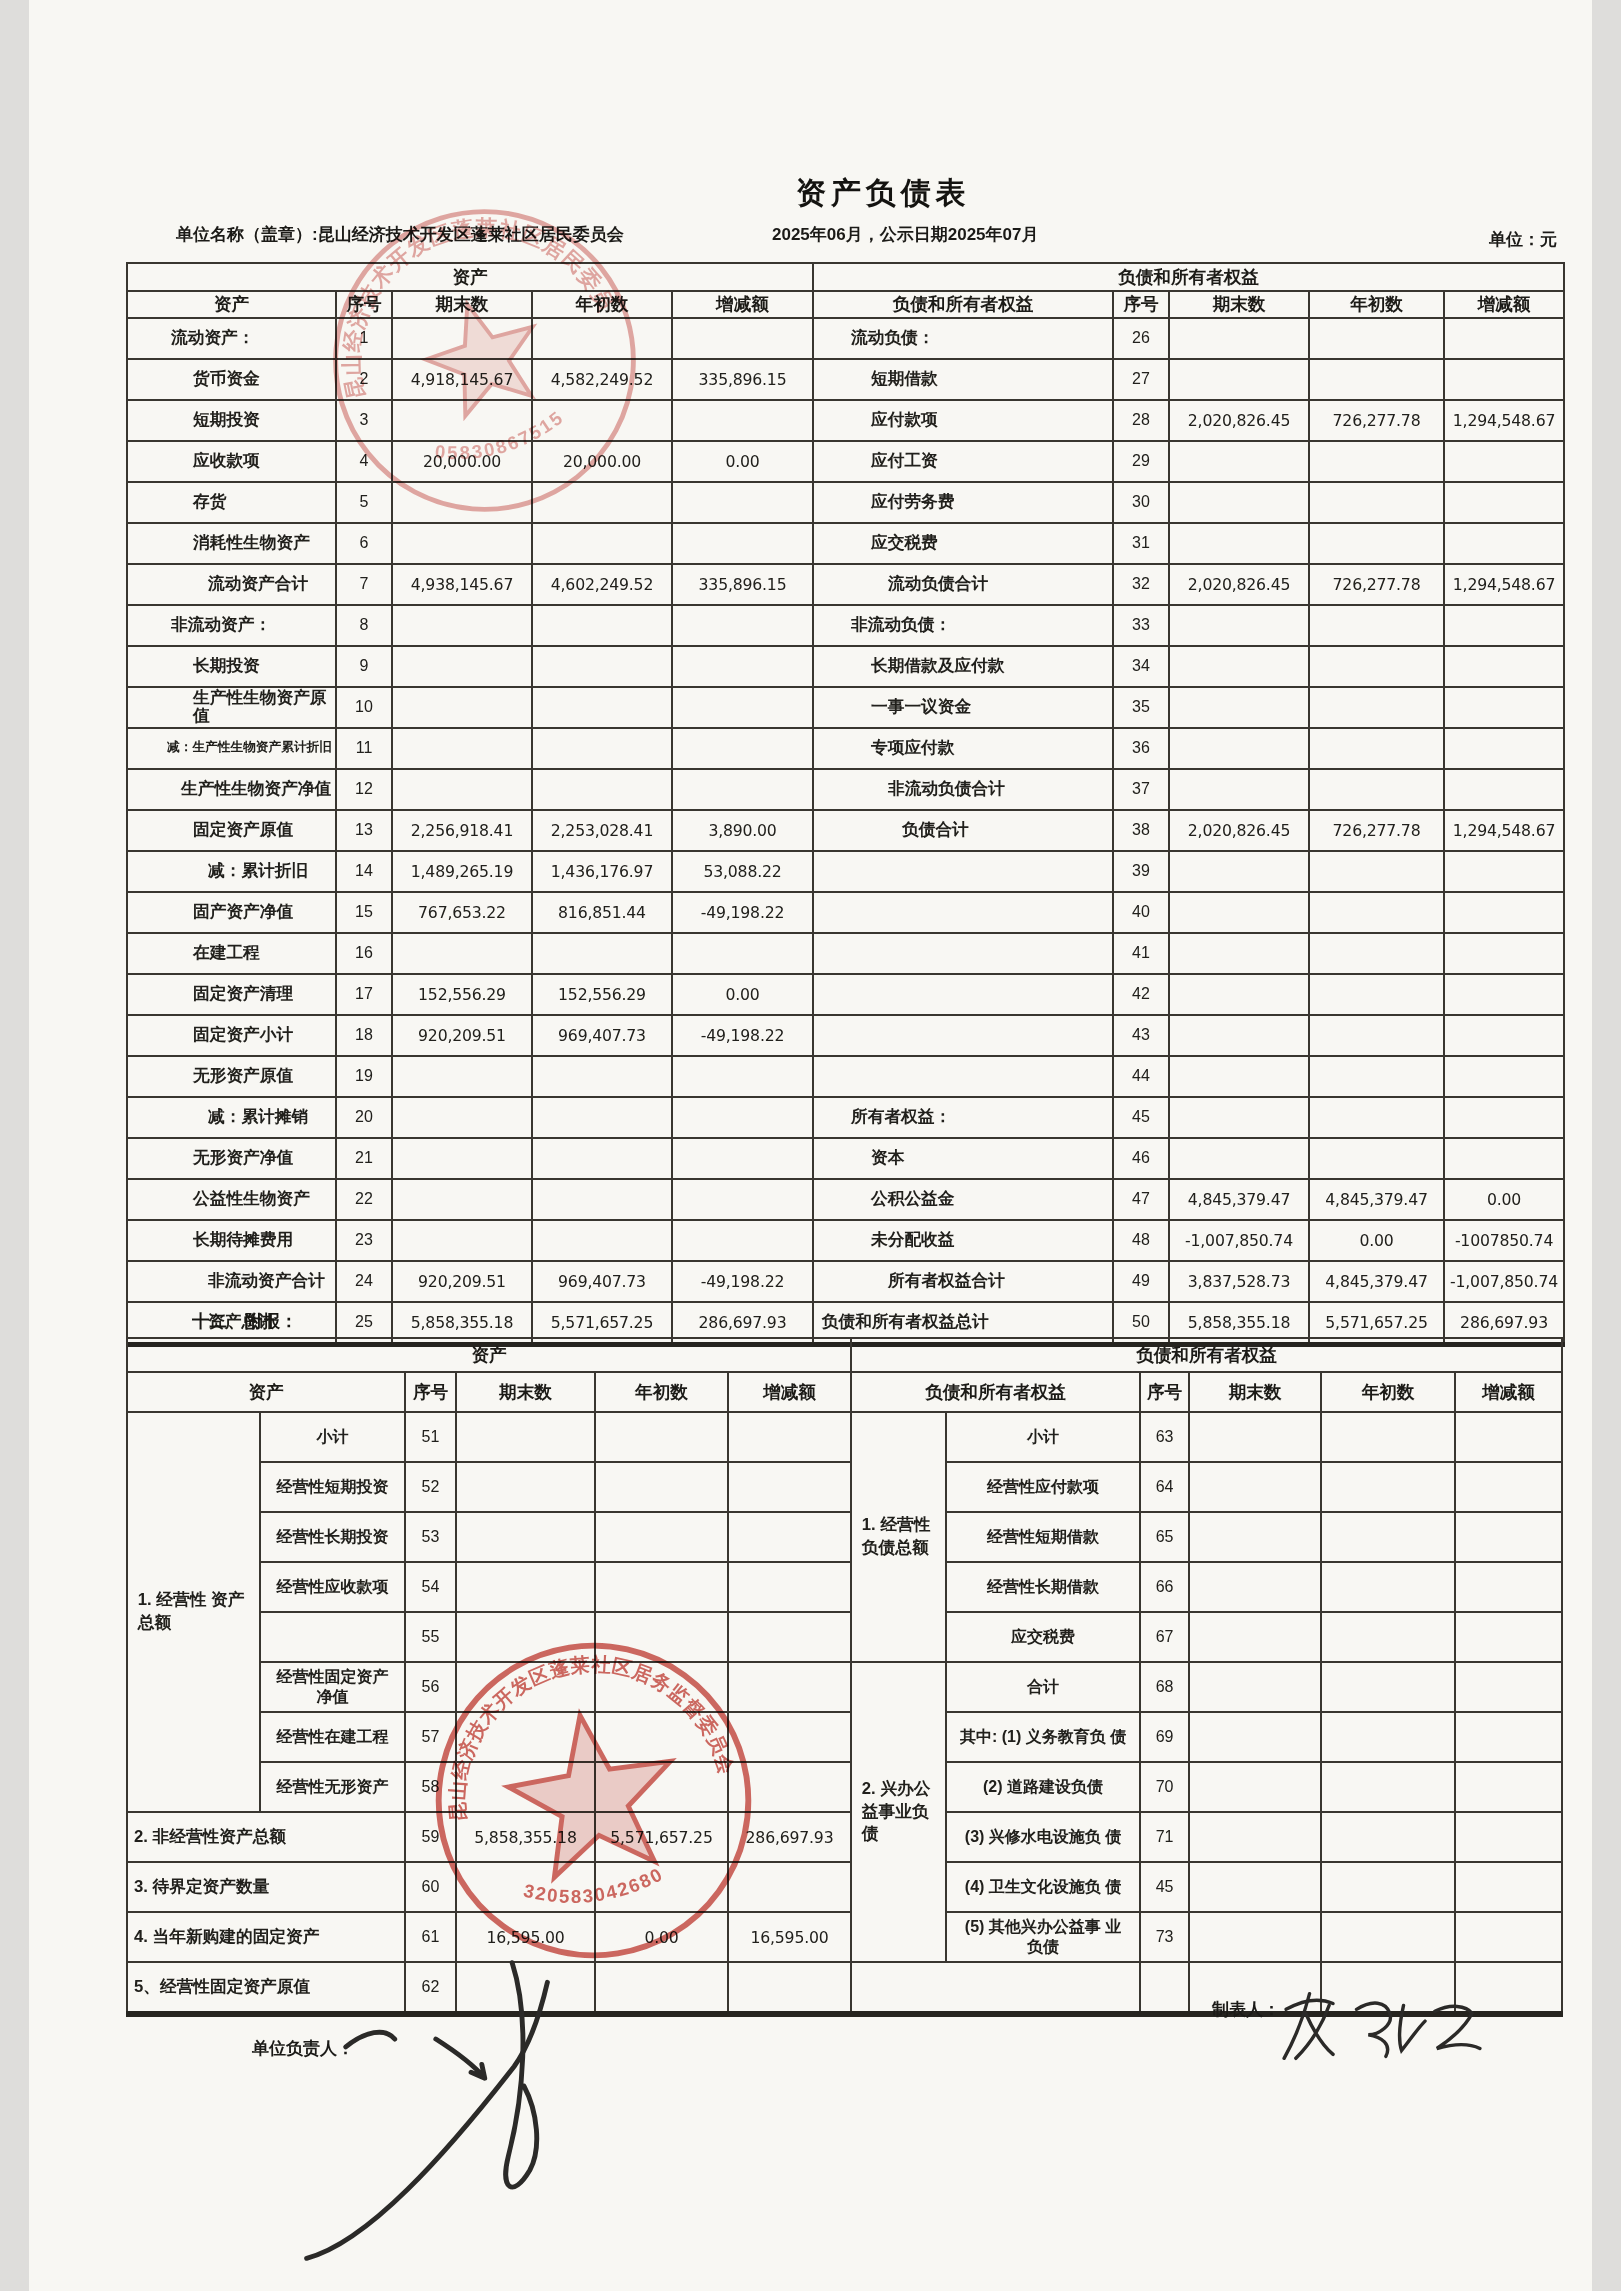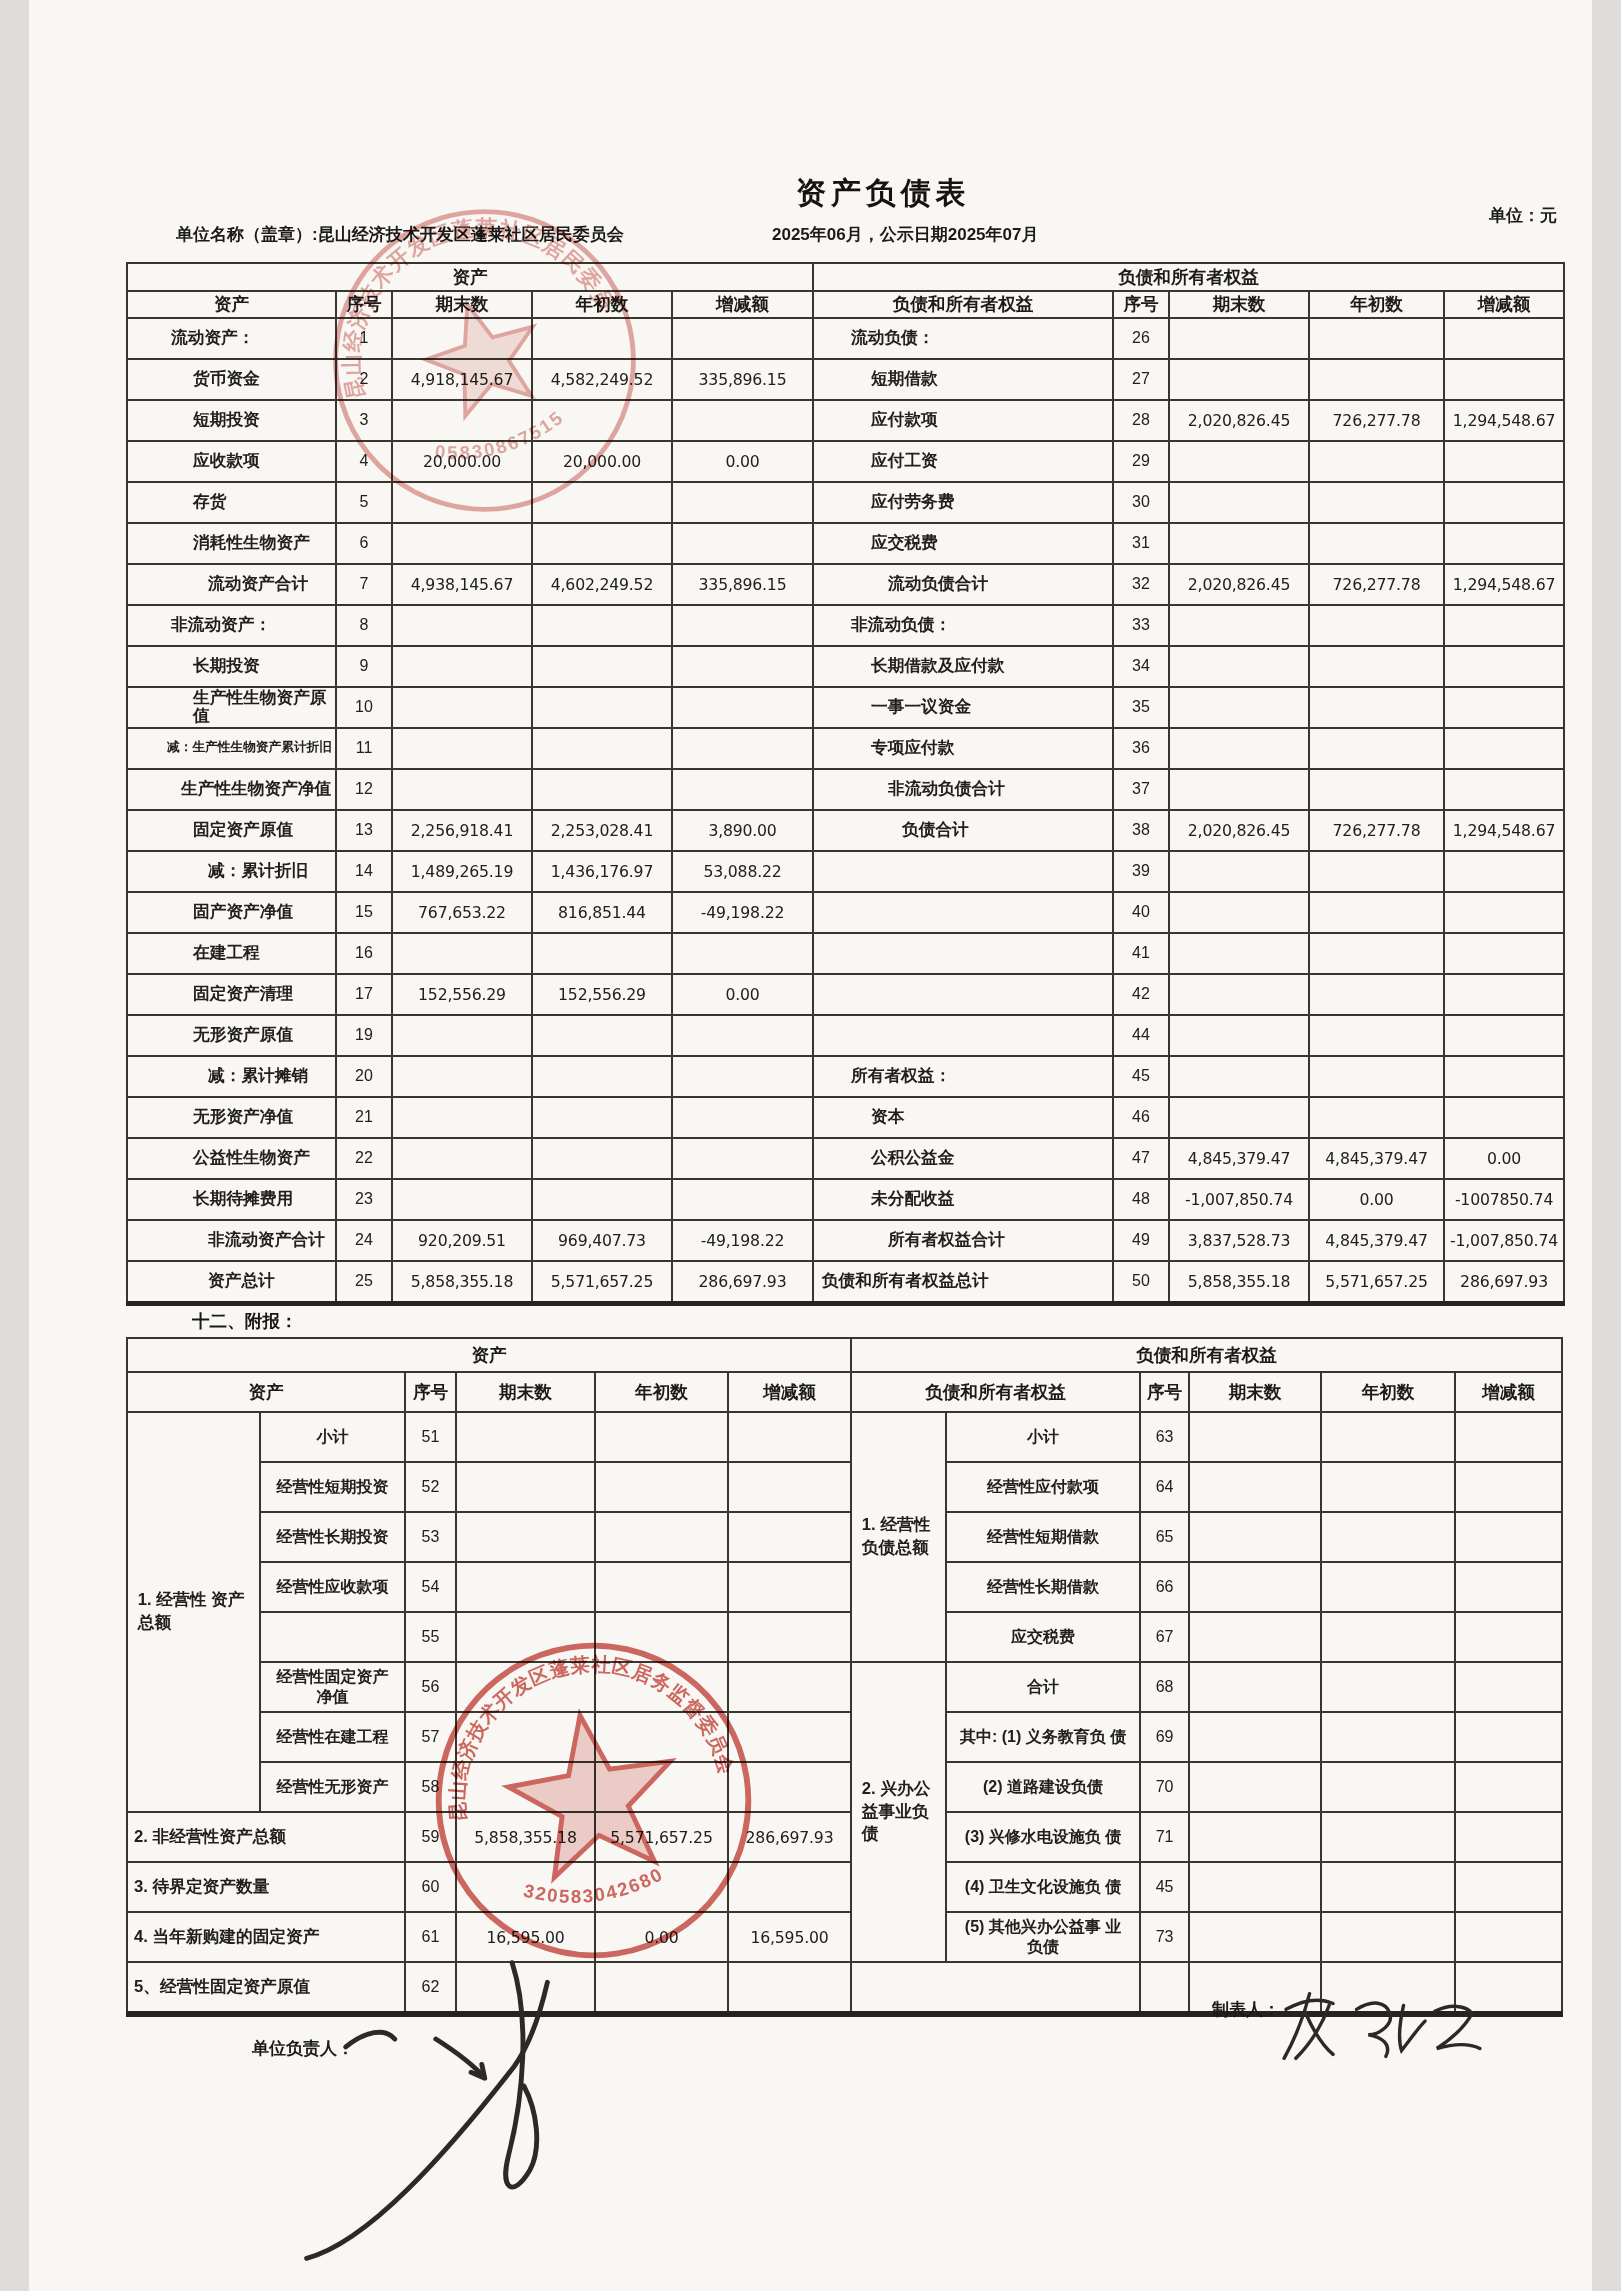--- a/index.html
+++ b/index.html
@@ -12,21 +12,21 @@
     color:#21201c;
     overflow:hidden;
   }
   .title{
     position:absolute;left:767px;top:173px;
     font-size:30px;font-weight:700;letter-spacing:4.9px;color:#141310;
   }
   .meta{position:absolute;font-size:17px;font-weight:600;color:#1b1a17;white-space:nowrap;}
   .unit-name{left:147px;top:223px;}
   .period{left:743px;top:223px;}
-  .unit-yuan{left:1460px;top:204px;}
+  .unit-yuan{left:1460px;top:228px;}
   .appendix-label{position:absolute;left:163px;top:1309px;font-size:17.6px;font-weight:700;color:#181713;}
 
   table{border-collapse:collapse;table-layout:fixed;position:absolute;background:transparent;}
   #main-table{left:97px;top:262px;width:1437px;border:2.9px solid #26241f;border-bottom-width:5.9px;}
   #appendix-table{left:97px;top:1337px;width:1437px;border:2.9px solid #26241f;border-bottom-width:6.9px;}
   td,th{border:2px solid #393630;padding:0 2px;overflow:hidden;}
   th{font-size:17.6px;font-weight:700;color:#1c1b17;}
   .h1{height:28px;}
   .h2{height:26.5px;}
   #main-table td{height:39px;}
@@ -298,20 +298,32 @@
           <td class="num">152,556.29</td>
           <td class="num">152,556.29</td>
           <td class="num">0.00</td>
           <td class="lab R-emp"></td>
           <td class="seq">42</td>
           <td class="num"></td>
           <td class="num"></td>
           <td class="num"></td>
         </tr>
         <tr>
+          <td class="lab L-item">固定资产小计</td>
+          <td class="seq">18</td>
+          <td class="num">920,209.51</td>
+          <td class="num">969,407.73</td>
+          <td class="num">-49,198.22</td>
+          <td class="lab R-emp"></td>
+          <td class="seq">43</td>
+          <td class="num"></td>
+          <td class="num"></td>
+          <td class="num"></td>
+        </tr>
+        <tr>
           <td class="lab L-item">无形资产原值</td>
           <td class="seq">19</td>
           <td class="num"></td>
           <td class="num"></td>
           <td class="num"></td>
           <td class="lab R-emp"></td>
           <td class="seq">44</td>
           <td class="num"></td>
           <td class="num"></td>
           <td class="num"></td>

